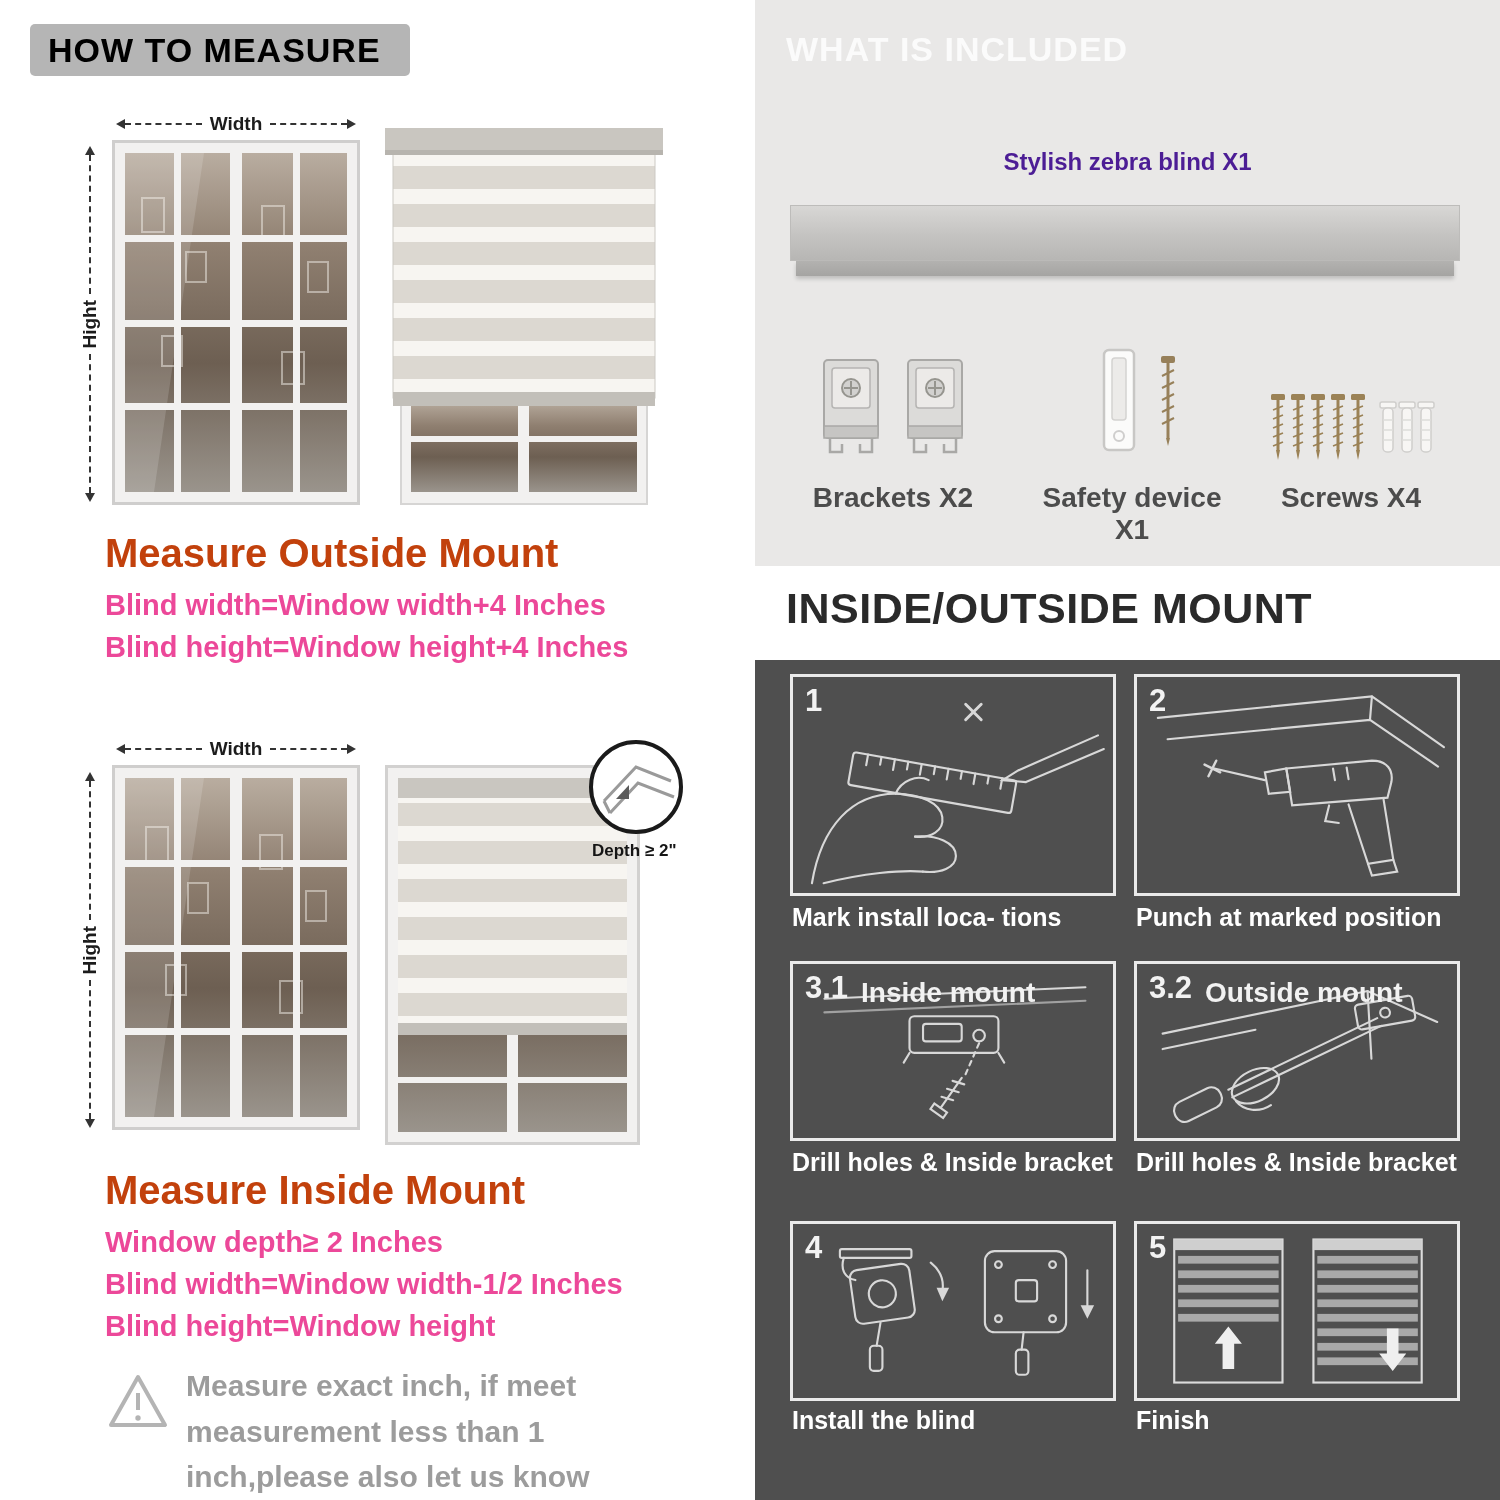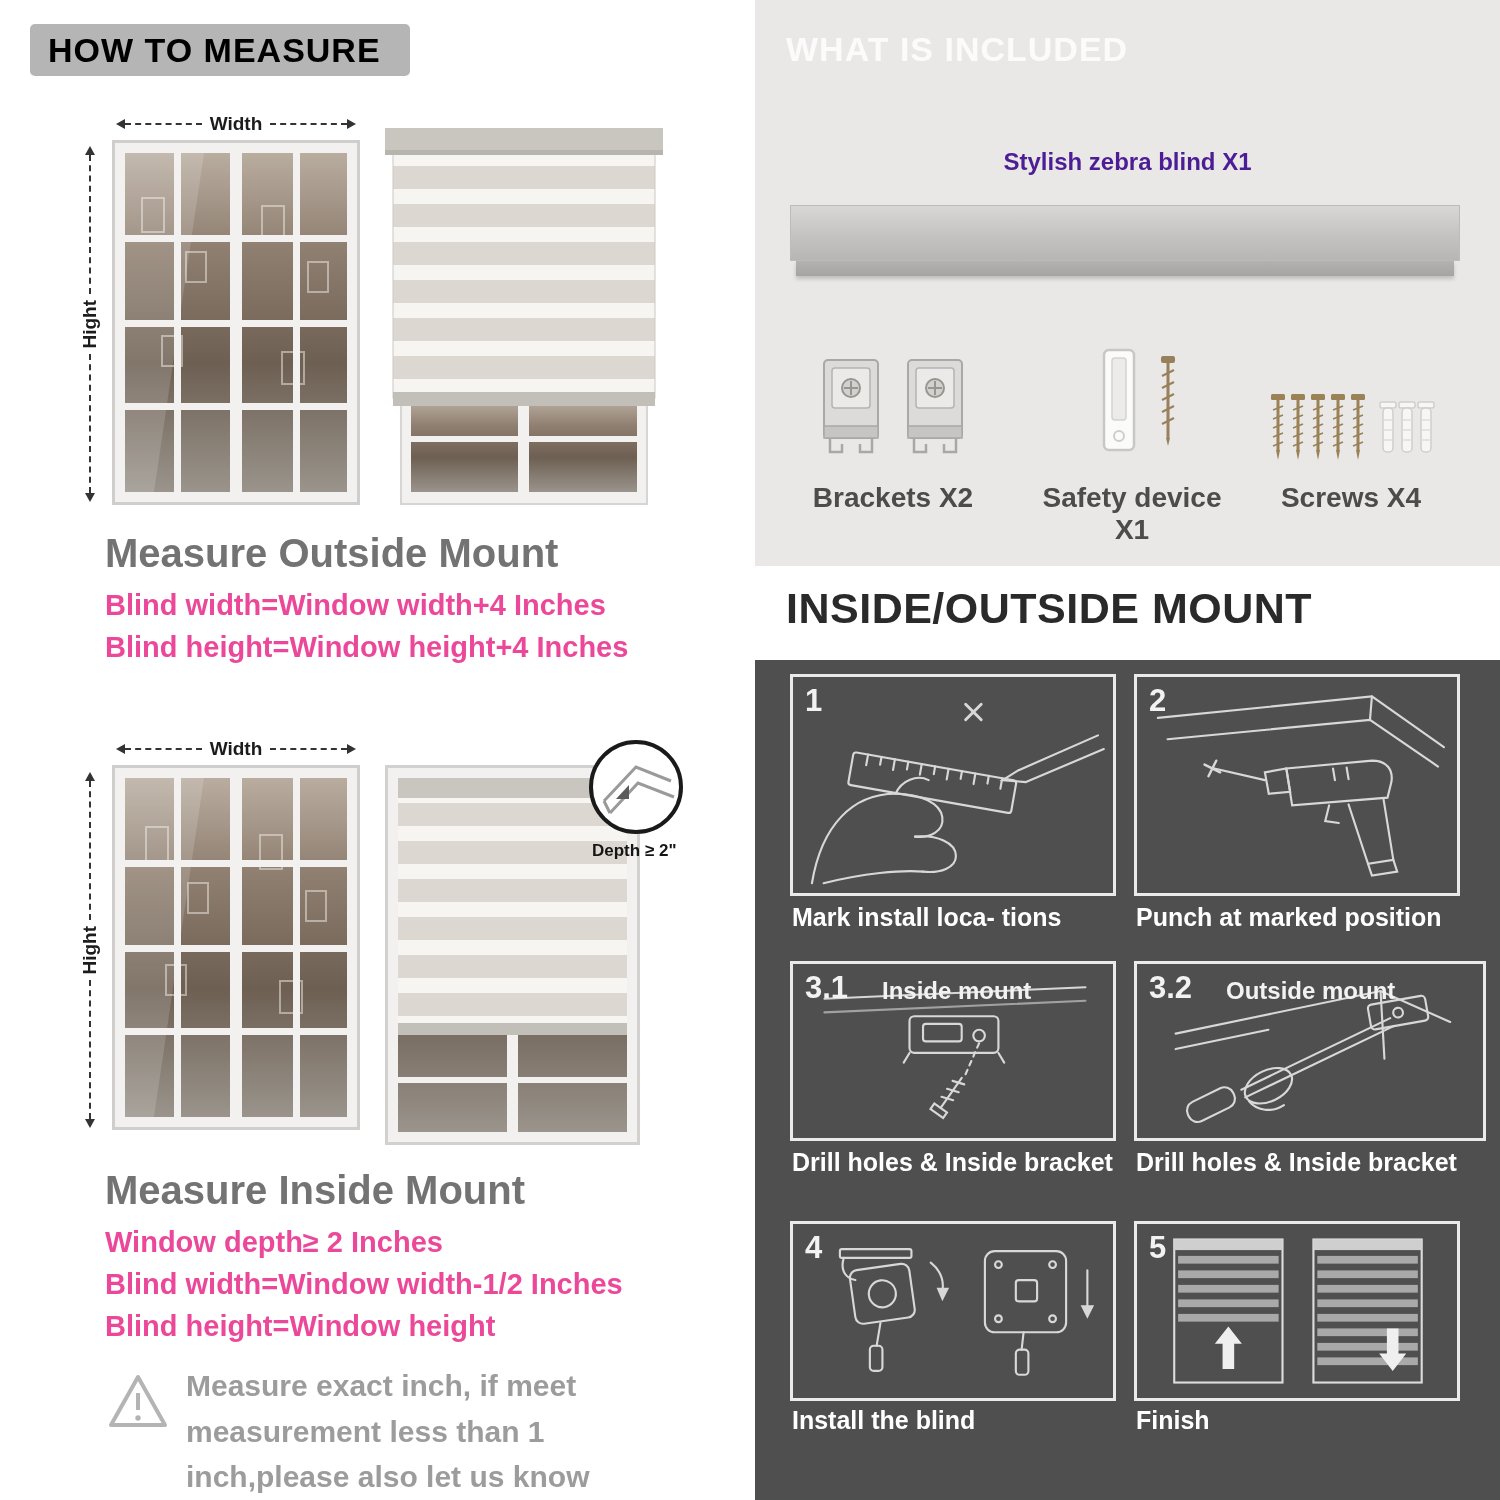--- a/index.html
+++ b/index.html
@@ -40,21 +40,21 @@
   .blind1  { left:385px; top:128px; width:278px; height:378px; }
 
   .warrow2 { left:116px; top:737px; width:240px; }
   .varrow2 { left:78px;  top:772px; height:356px; }
   .window2 { left:112px; top:765px; width:248px; height:365px; }
   .blind2  { left:385px; top:765px; width:255px; height:380px; }
 
   .detail-circle { left:586px; top:737px; width:100px; height:100px; }
   .depth-label   { left:592px; top:841px; font-size:17px; font-weight:700; color:#151515; }
 
-  .measure-title { font-size:40px; font-weight:700; color:#737373; }
+  .measure-title { font-size:40px; font-weight:700; color:#c2410c; }
   .outside-title { left:105px; top:531px; }
   .inside-title  { left:105px; top:1168px; }
   .gline { font-size:29px; font-weight:700; color:#ec4899; white-space:nowrap; }
   .oline0 { left:105px; top:589px; }
   .oline1 { left:105px; top:631px; }
   .iline0 { left:105px; top:1226px; }
   .iline1 { left:105px; top:1268px; }
   .iline2 { left:105px; top:1310px; }
 
   .warn-icon { left:106px; top:1372px; width:64px; height:60px; }
@@ -84,26 +84,26 @@
   .lbl-screws   { left:1262px; top:482px; width:178px; }
 
   
   .mount-header { left:786px; top:584px; font-size:43px; font-weight:700; color:#2a2a2a; letter-spacing:0.5px; }
   .mount-panel  { left:755px; top:660px; width:745px; height:840px; background:#4f4f4f; }
 
   .step-box { position:absolute; border:3px solid #eaeaea; }
   .sbox1 { left:790px;  top:674px;  width:326px; height:222px; }
   .sbox2 { left:1134px; top:674px;  width:326px; height:222px; }
   .sbox3 { left:790px;  top:961px;  width:326px; height:180px; }
-  .sbox4 { left:1134px; top:961px;  width:352px; height:180px; }
+  .sbox4 { left:1134px; top:961px;  width:326px; height:180px; }
   .sbox5 { left:790px;  top:1221px; width:326px; height:180px; }
   .sbox6 { left:1134px; top:1221px; width:326px; height:180px; }
 
   .step-num   { position:absolute; top:6px; left:12px; color:#f2f2f2; font-size:31px; font-weight:700; }
-  .step-label { position:absolute; top:13px; left:89px; color:#f2f2f2; font-size:24px; font-weight:700; }
+  .step-label { position:absolute; top:13px; left:68px; color:#f2f2f2; font-size:28px; font-weight:700; }
   .step-art   { position:absolute; left:0; top:0; width:100%; height:100%; }
 
   .caption { position:absolute; color:#ffffff; font-size:25px; font-weight:700; white-space:nowrap; }
   .cap1 { left:792px;  top:903px;  }
   .cap2 { left:1136px; top:903px;  }
   .cap3 { left:792px;  top:1148px; }
   .cap4 { left:1136px; top:1148px; }
   .cap5 { left:792px;  top:1406px; }
   .cap6 { left:1136px; top:1406px; }
 </style>

